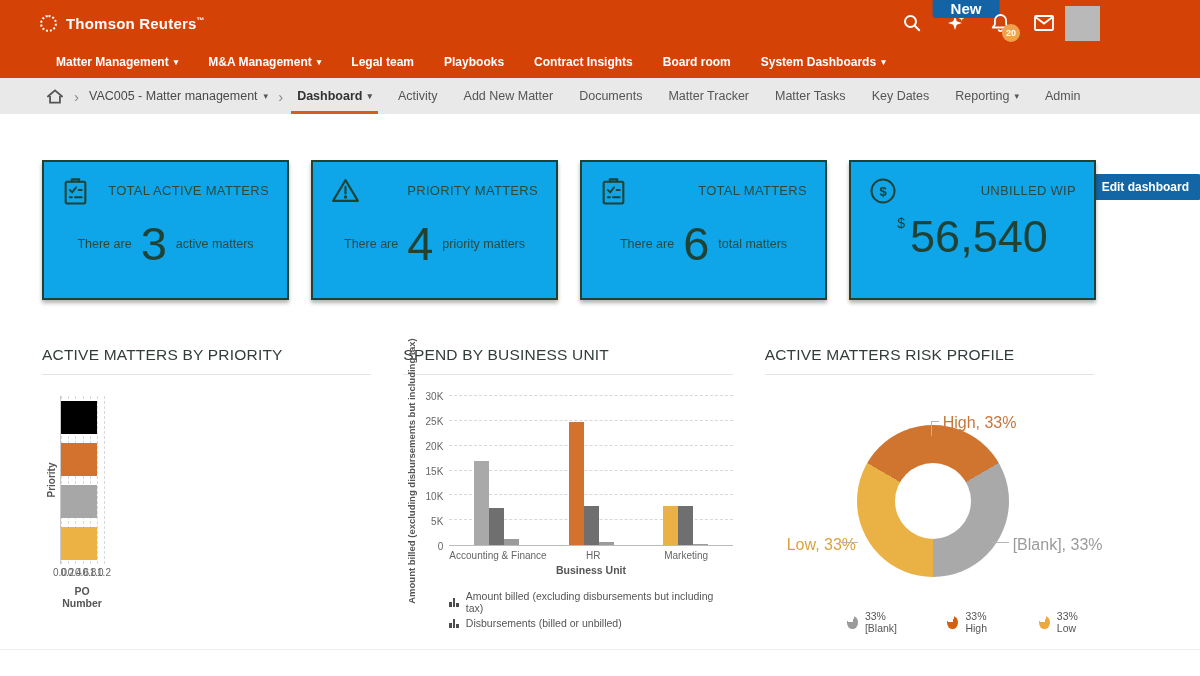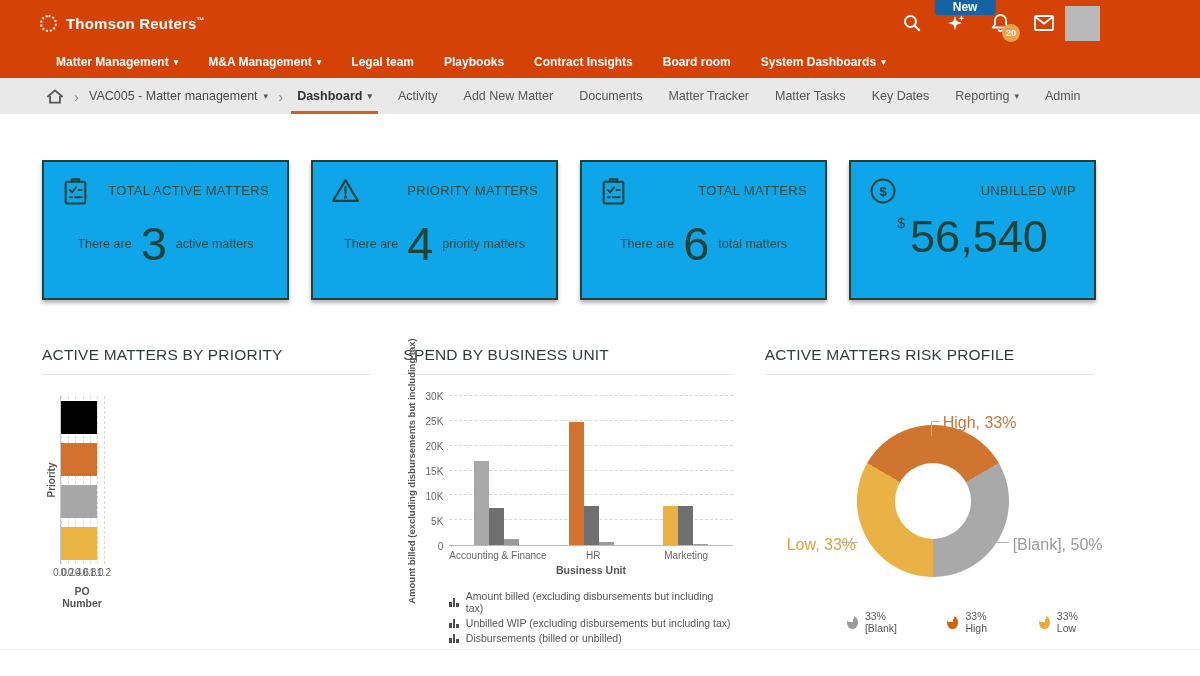--- a/index.html
+++ b/index.html
@@ -10,21 +10,21 @@
   }
   
   .topbar { background:#d54206; height:46px; display:flex; align-items:center; padding:0 20px; position:relative; }
   .brand { display:flex; align-items:center; gap:9px; color:#fff; margin-left:20px; }
   .brand-logo { width:17px; height:17px; border:2px dotted #fff; border-radius:50%; }
   .brand-name { font-size:15px; font-weight:bold; letter-spacing:.2px; }
   .brand-tm { font-size:8px; vertical-align:super; }
   .top-icons { margin-left:auto; display:flex; align-items:center; gap:24px; padding-right:82px; }
   .tool-icon { position:relative; width:20px; height:20px; display:flex; align-items:center; justify-content:center; cursor:pointer; }
   .new-badge { position:absolute; top:-14px; left:50%; transform:translateX(-35%); background:#1464a5; color:#fff;
-    font-size:12px; font-weight:bold; padding:2px 18px; border-radius:3px; line-height:1; }
+    font-size:15px; font-weight:bold; padding:2px 18px; border-radius:3px; line-height:1; }
   .count-badge { position:absolute; bottom:-9px; right:-10px; background:#efa14d; color:#fff; font-size:9px; font-weight:bold;
     width:18px; height:18px; border-radius:50%; display:flex; align-items:center; justify-content:center; }
   .star-glyph { color:#fff; font-size:21px; line-height:1; }
   .avatar { width:35px; height:35px; background:#b9b9b9; position:absolute; right:100px; top:6px; }
   
   .mainnav { background:#d54206; height:32px; display:flex; align-items:center; gap:30px; padding-left:56px; }
   .nav-item { color:#fff; font-size:12px; font-weight:bold; display:flex; align-items:center; gap:5px; cursor:pointer; white-space:nowrap; }
   .caret { font-size:9px; line-height:1; }
   
   .crumbbar { background:#e9e9e9; height:36px; display:flex; align-items:center; padding-left:46px; }
@@ -202,20 +202,26 @@
         <span>Reporting</span>
         <span class="caret">▾</span>
       </div>
       <div class="tab">
         <span>Admin</span>
       </div>
     </div>
 </div>
 
 <div class="content">
+  <button class="edit-btn">
+    <svg width="12" height="12" viewBox="0 0 16 16">
+        <path d="M2 14.5 l0.7-3.6 L11.2 2.4 a1.4 1.4 0 0 1 2 0 l0.4 0.4 a1.4 1.4 0 0 1 0 2 L5.1 13.3 Z" fill="#fff"></path>
+      </svg>
+    <span>Edit dashboard</span>
+  </button>
 
   <div class="kpi-row" id="kpi-row">
       <div class="card">
         <span class="card-icon">
           <svg width="27" height="29" viewBox="0 0 26 28" fill="none" stroke="#1f4234" stroke-width="2" stroke-linecap="round">
             <rect x="3.5" y="4.5" width="19" height="21" rx="1.5"></rect>
             <path d="M9.5 4.5 v-2.2 h7 v2.2"></path>
             <path d="M7.5 12.5 l2.3 2.3 3.7-4.8" stroke-width="1.8"></path>
             <line x1="16" y1="12.5" x2="19" y2="12.5" stroke-width="1.8"></line>
             <line x1="7.5" y1="19.5" x2="9.5" y2="19.5" stroke-width="1.8"></line>
@@ -375,45 +381,37 @@
                   <i style="height: 4px;"></i>
                 </span>
                 <span>Amount billed (excluding disbursements but including tax)</span>
               </div>
               <div class="legend-item">
                 <span class="bars-glyph">
                   <i style="height: 5px;"></i>
                   <i style="height: 9px;"></i>
                   <i style="height: 4px;"></i>
                 </span>
-                <span>Unbilled WIP (excluding disbursements but including tax)</span>
-              </div>
-              <div class="legend-item">
-                <span class="bars-glyph">
-                  <i style="height: 5px;"></i>
-                  <i style="height: 9px;"></i>
-                  <i style="height: 4px;"></i>
-                </span>
                 <span>Disbursements (billed or unbilled)</span>
               </div>
             </div>
           </div>
         </div>
     </div>
     <div class="chart-col">
       <div class="chart-title" id="c3title">ACTIVE MATTERS RISK PROFILE</div>
       <div class="chart-divider"></div>
       <div class="c3body" id="c3body">
           <div class="donut" style="background: conic-gradient(from -60deg, rgb(208, 117, 47) 0deg, rgb(208, 117, 47) 120deg, rgb(169, 169, 169) 120deg, rgb(169, 169, 169) 240deg, rgb(234, 177, 68) 240deg, rgb(234, 177, 68) 360deg);">
             <div class="donut-hole"></div>
           </div>
           <div class="callout" style="color: rgb(200, 118, 59); left: 178px; top: 39px;">High, 33%</div>
           <div class="lead" style="left: 166px; top: 46px; width: 8px; height: 1px;"></div>
           <div class="lead" style="left: 166px; top: 46px; width: 1px; height: 15px;"></div>
-          <div class="callout" style="color: rgb(155, 155, 155); left: 248px; top: 161px;">[Blank], 50%</div>
+          <div class="callout" style="color: rgb(155, 155, 155); left: 248px; top: 161px;">[Blank], 33%</div>
           <div class="lead" style="left: 227px; top: 167px; width: 17px; height: 1px;"></div>
           <div class="callout" style="color: rgb(216, 163, 63); left: 22px; top: 161px;">Low, 33%</div>
           <div class="lead" style="left: 76px; top: 167px; width: 17px; height: 1px;"></div>
           <div class="c3legend">
             <div class="legend-item">
               <span class="pie-glyph" style="background: conic-gradient(from 15deg, rgb(154, 154, 154) 0deg, rgb(154, 154, 154) 268deg, rgb(255, 255, 255) 268deg, rgb(255, 255, 255) 360deg);"></span>
               <span>33% [Blank]</span>
             </div>
             <div class="legend-item">
               <span class="pie-glyph" style="background: conic-gradient(from 15deg, rgb(211, 95, 15) 0deg, rgb(211, 95, 15) 268deg, rgb(255, 255, 255) 268deg, rgb(255, 255, 255) 360deg);"></span>

